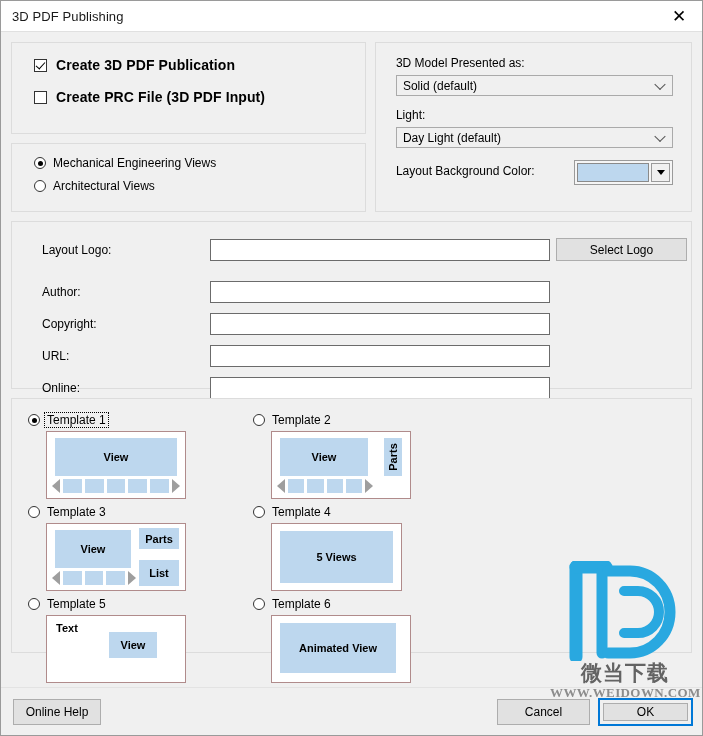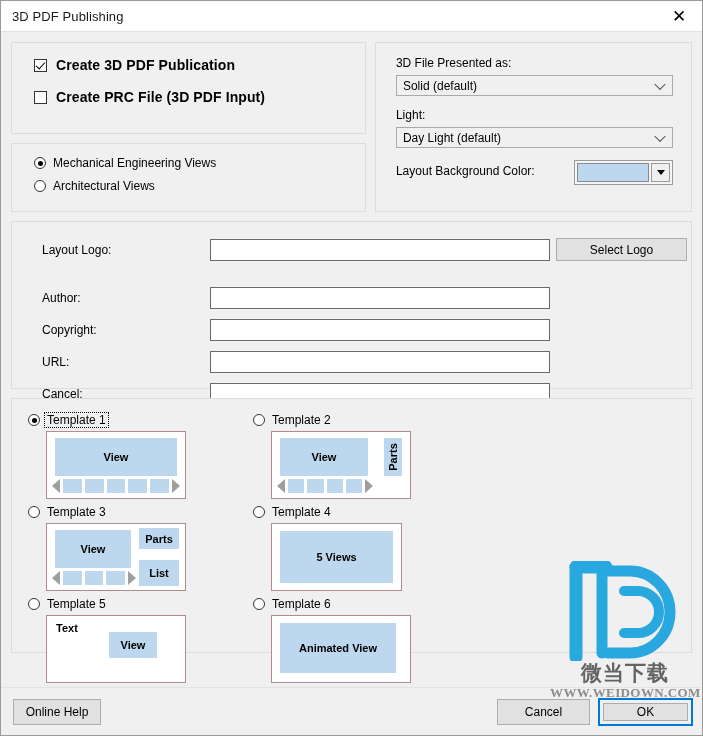--- a/index.html
+++ b/index.html
@@ -210,21 +210,21 @@
           </div>
           <div class="rad-line">
             <span class="radio"></span>
             <span class="rad-label">Architectural Views</span>
           </div>
         </div>
       </div>
 
       <div class="col-right">
         <div class="group grp-model">
-          <div class="fld-label">3D File Presented as:</div>
+          <div class="fld-label">3D Model Presented as:</div>
           <div class="combo">
             <span>Solid (default)</span>
             <span class="chev"></span>
           </div>
           <div class="fld-label">Light:</div>
           <div class="combo">
             <span>Day Light (default)</span>
             <span class="chev"></span>
           </div>
           <div class="color-row">
@@ -239,34 +239,34 @@
         </div>
       </div>
     </div>
 
     <div class="group grp-meta">
       <div class="meta-row">
         <div class="meta-label">Layout Logo:</div>
         <input class="txt" type="text" placeholder="" style="">
         <button class="btn btn-select-logo">Select Logo</button>
       </div>
-      <div class="meta-row" style="margin-top:26px">
+      <div class="meta-row" style="margin-top:20px">
         <div class="meta-label">Author:</div>
         <input class="txt" type="text" placeholder="" style="">
       </div>
       <div class="meta-row">
         <div class="meta-label">Copyright:</div>
         <input class="txt" type="text" placeholder="" style="">
       </div>
       <div class="meta-row">
         <div class="meta-label">URL:</div>
         <input class="txt" type="text" placeholder="" style="">
       </div>
       <div class="meta-row">
-        <div class="meta-label">Cancel:</div>
+        <div class="meta-label">Online:</div>
         <input class="txt" type="text" placeholder="" style="">
       </div>
     </div>
 
     <div class="group grp-tpl">
       <div class="tpl-grid">
 
         <div class="tpl-cell">
           <div class="tpl-head">
             <span class="radio checked"></span>

